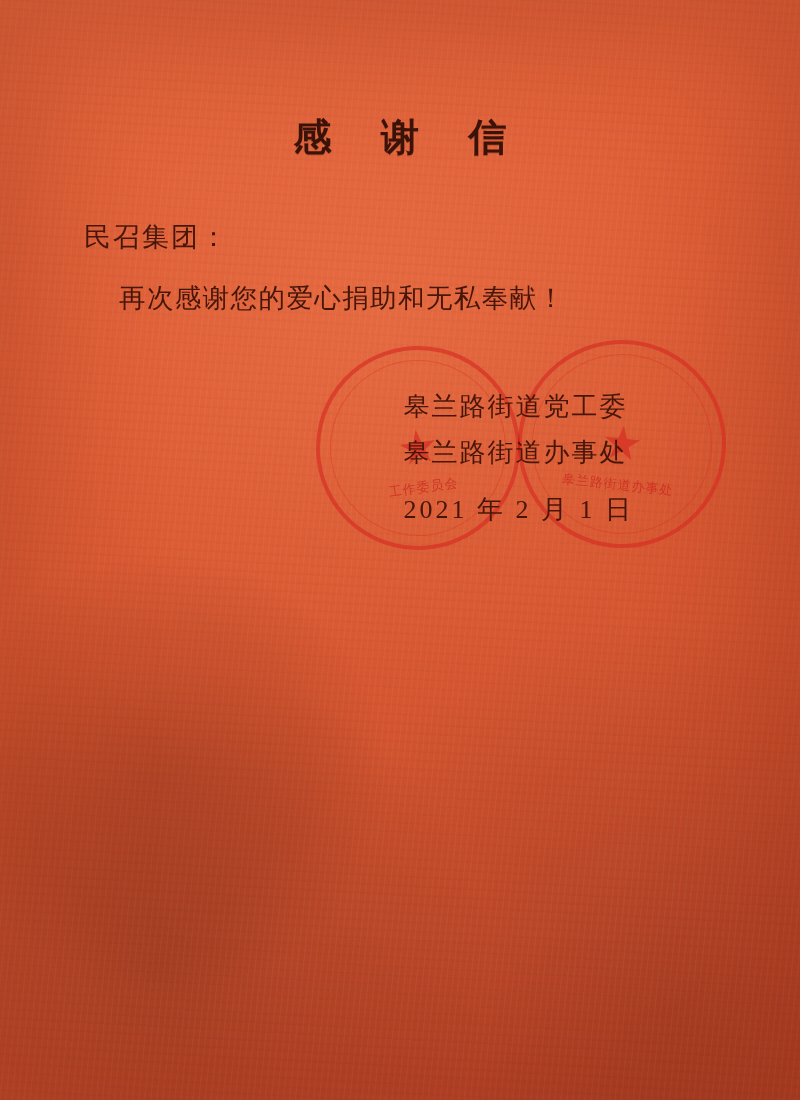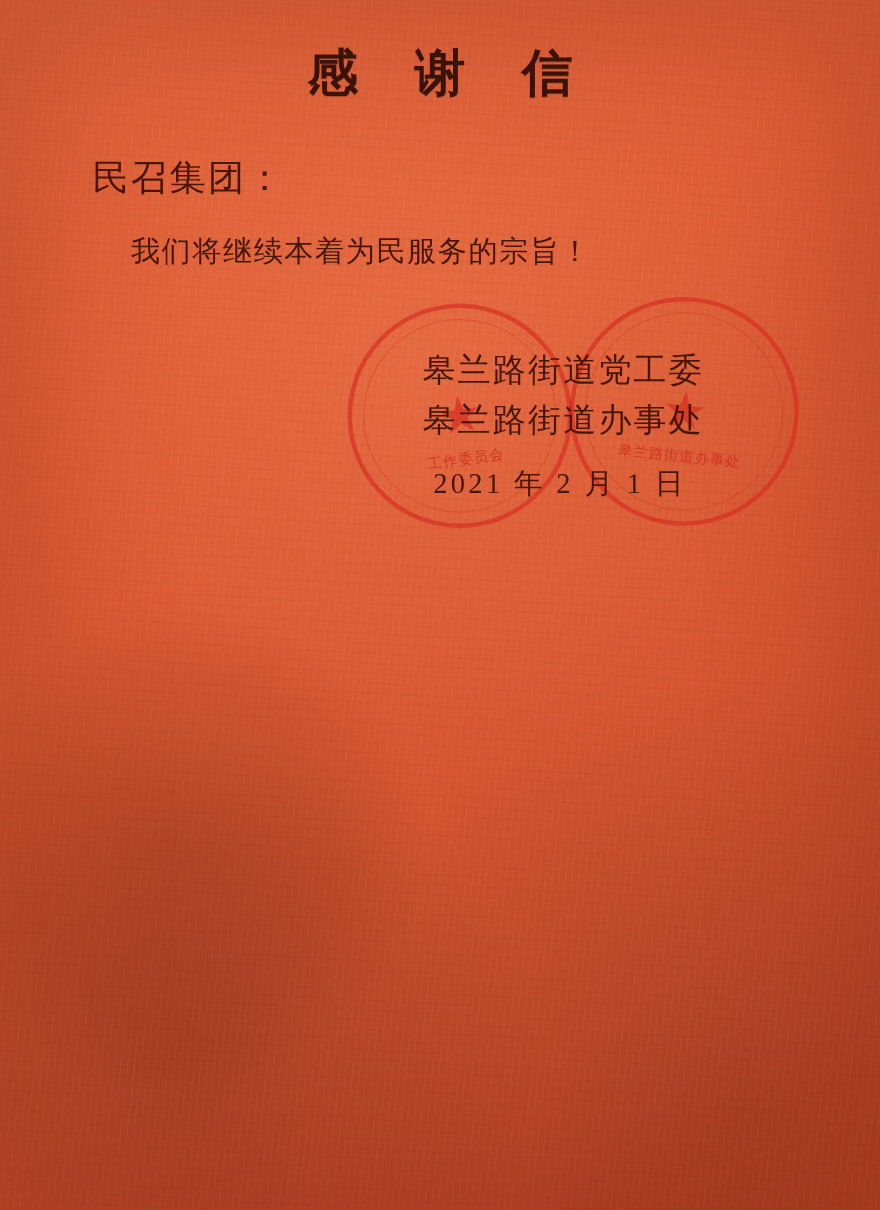--- a/index.html
+++ b/index.html
@@ -54,33 +54,33 @@
   }
 
   .content {
     position: relative;
     z-index: 3;
     padding: 0 66px;
   }
 
   .doc-title {
     text-align: center;
-    margin-top: 36px;
-    font-size: 46px;
+    margin-top: 112px;
+    font-size: 38px;
     font-weight: 700;
     letter-spacing: 20px;
     text-indent: 20px;
     color: #3a1208;
     text-shadow: 0 1px 0 rgba(0,0,0,0.18);
   }
 
   .salutation {
-    margin-top: 42px;
+    margin-top: 56px;
     margin-left: 18px;
-    font-size: 33px;
+    font-size: 27px;
     color: #46160a;
     letter-spacing: 2px;
   }
 
   .body-text {
     margin-top: 18px;
     font-size: 26.5px;
     line-height: 51px;
     color: #46160a;
     letter-spacing: 1.4px;
@@ -149,25 +149,24 @@
   }
 
   .sign-block {
     position: absolute;
     right: 94px;
     top: 44px;
     text-align: left;
     z-index: 5;
   }
   .sign-line {
-    font-size: 30px;
+    font-size: 26px;
     color: #46160a;
     letter-spacing: 2px;
     line-height: 46px;
-    text-align: right;
   }
   .sign-date {
     margin-top: 16px;
     font-size: 26px;
     color: #46160a;
     letter-spacing: 3px;
     text-align: center;
     padding-right: 6px;
   }
 </style>
@@ -178,21 +177,21 @@
   <div class="grain"></div>
   <div class="shadow-wash"></div>
 
   <div class="content">
 
     <div class="doc-title">感 谢 信</div>
 
     <div class="salutation">民召集团：</div>
 
     <div class="body-text">
-      <p>我们将继续本着为民服务的宗旨！</p>
+      <p>再次感谢您的爱心捐助和无私奉献！</p>
     </div>
 
     <div class="seal-area">
 
       <div class="seal seal-left">
         <div class="seal-ring-text"></div>
         <div class="seal-star">★</div>
         <div class="seal-banner">工作委员会</div>
       </div>
 

